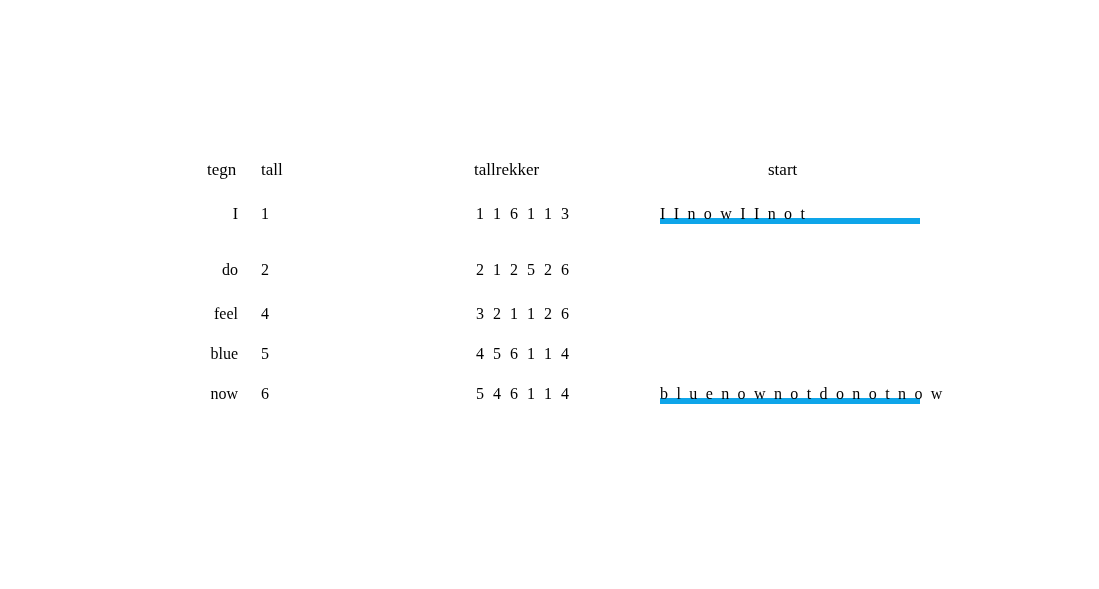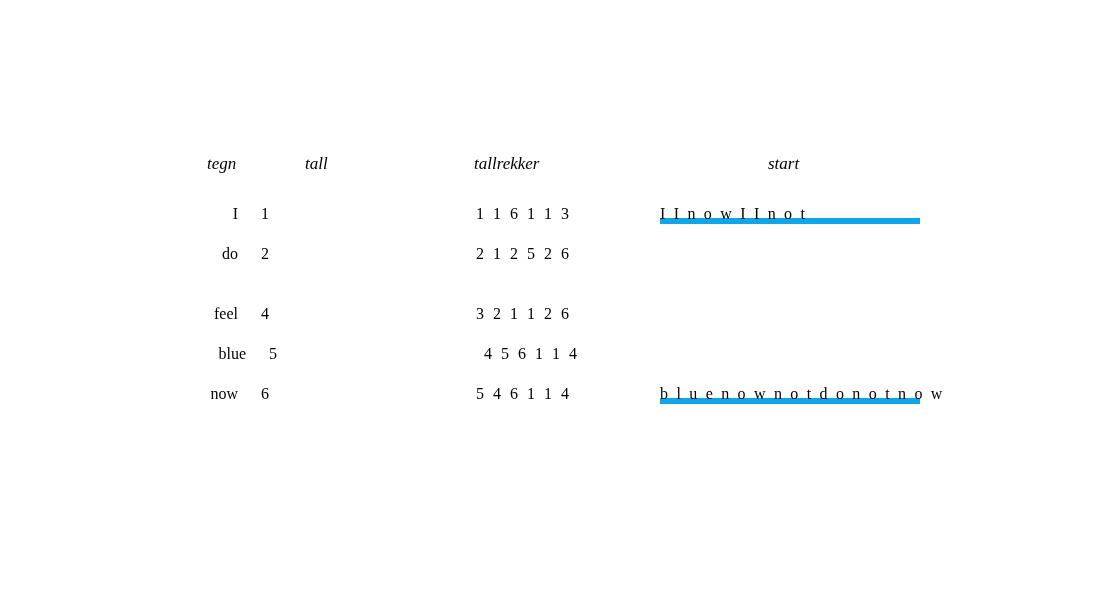--- a/index.html
+++ b/index.html
@@ -19,35 +19,34 @@
     position: absolute;
     left: 0;
     top: 0;
     width: 1099px;
     height: 589px;
   }
 
   
   .header-row {
     position: absolute;
-    top: 154px;
+    top: 160px;
     left: 0;
     width: 959px;
     height: 26px;
-    font-style: italic;
   }
   .hdr {
     position: absolute;
     font-size: 17px;
     font-family: "Liberation Serif", serif;
     color: #000;
     white-space: nowrap;
   }
   .hdr-tegn { left: 207px; top: 0; }
-  .hdr-tall { left: 261px; top: 0; margin-left: 44px; }
+  .hdr-tall { left: 261px; top: 0; }
   .hdr-tallrekker { left: 474px; top: 0; }
   .hdr-start { left: 768px; top: 0; }
 
   
   .rows {
     position: absolute;
     top: 205px;
     left: 0;
     width: 1099px;
   }
@@ -102,34 +101,34 @@
 
   <div class="rows">
 
     <div class="row" style="top:0px;">
       <div class="cell cell-tegn">I</div>
       <div class="cell cell-tall">1</div>
       <div class="cell cell-seq">1 1 6 1 1 3</div>
       <div class="cell cell-start">I  I  n o w  I  I  n o t</div>
     </div>
 
-    <div class="row" style="top:20px;">
+    <div class="row" style="top:36px;">
       <div class="cell cell-tegn">do</div>
       <div class="cell cell-tall">2</div>
       <div class="cell cell-seq">2 1 2 5 2 6</div>
     </div>
 
 
     <div class="row" style="top:60px;text-decoration:underline;">
       <div class="cell cell-tegn">feel</div>
       <div class="cell cell-tall">4</div>
       <div class="cell cell-seq">3 2 1 1 2 6</div>
     </div>
 
-    <div class="row" style="top:80px;margin-left:8px;">
+    <div class="row" style="top:80px;">
       <div class="cell cell-tegn">blue</div>
       <div class="cell cell-tall">5</div>
       <div class="cell cell-seq">4 5 6 1 1 4</div>
     </div>
 
     <div class="row" style="top:100px;text-decoration:underline;">
       <div class="cell cell-tegn">now</div>
       <div class="cell cell-tall">6</div>
       <div class="cell cell-seq">5 4 6 1 1 4</div>
       <div class="cell cell-start">b l u e  n o w  n o t  d o  n o t  n o w</div>

